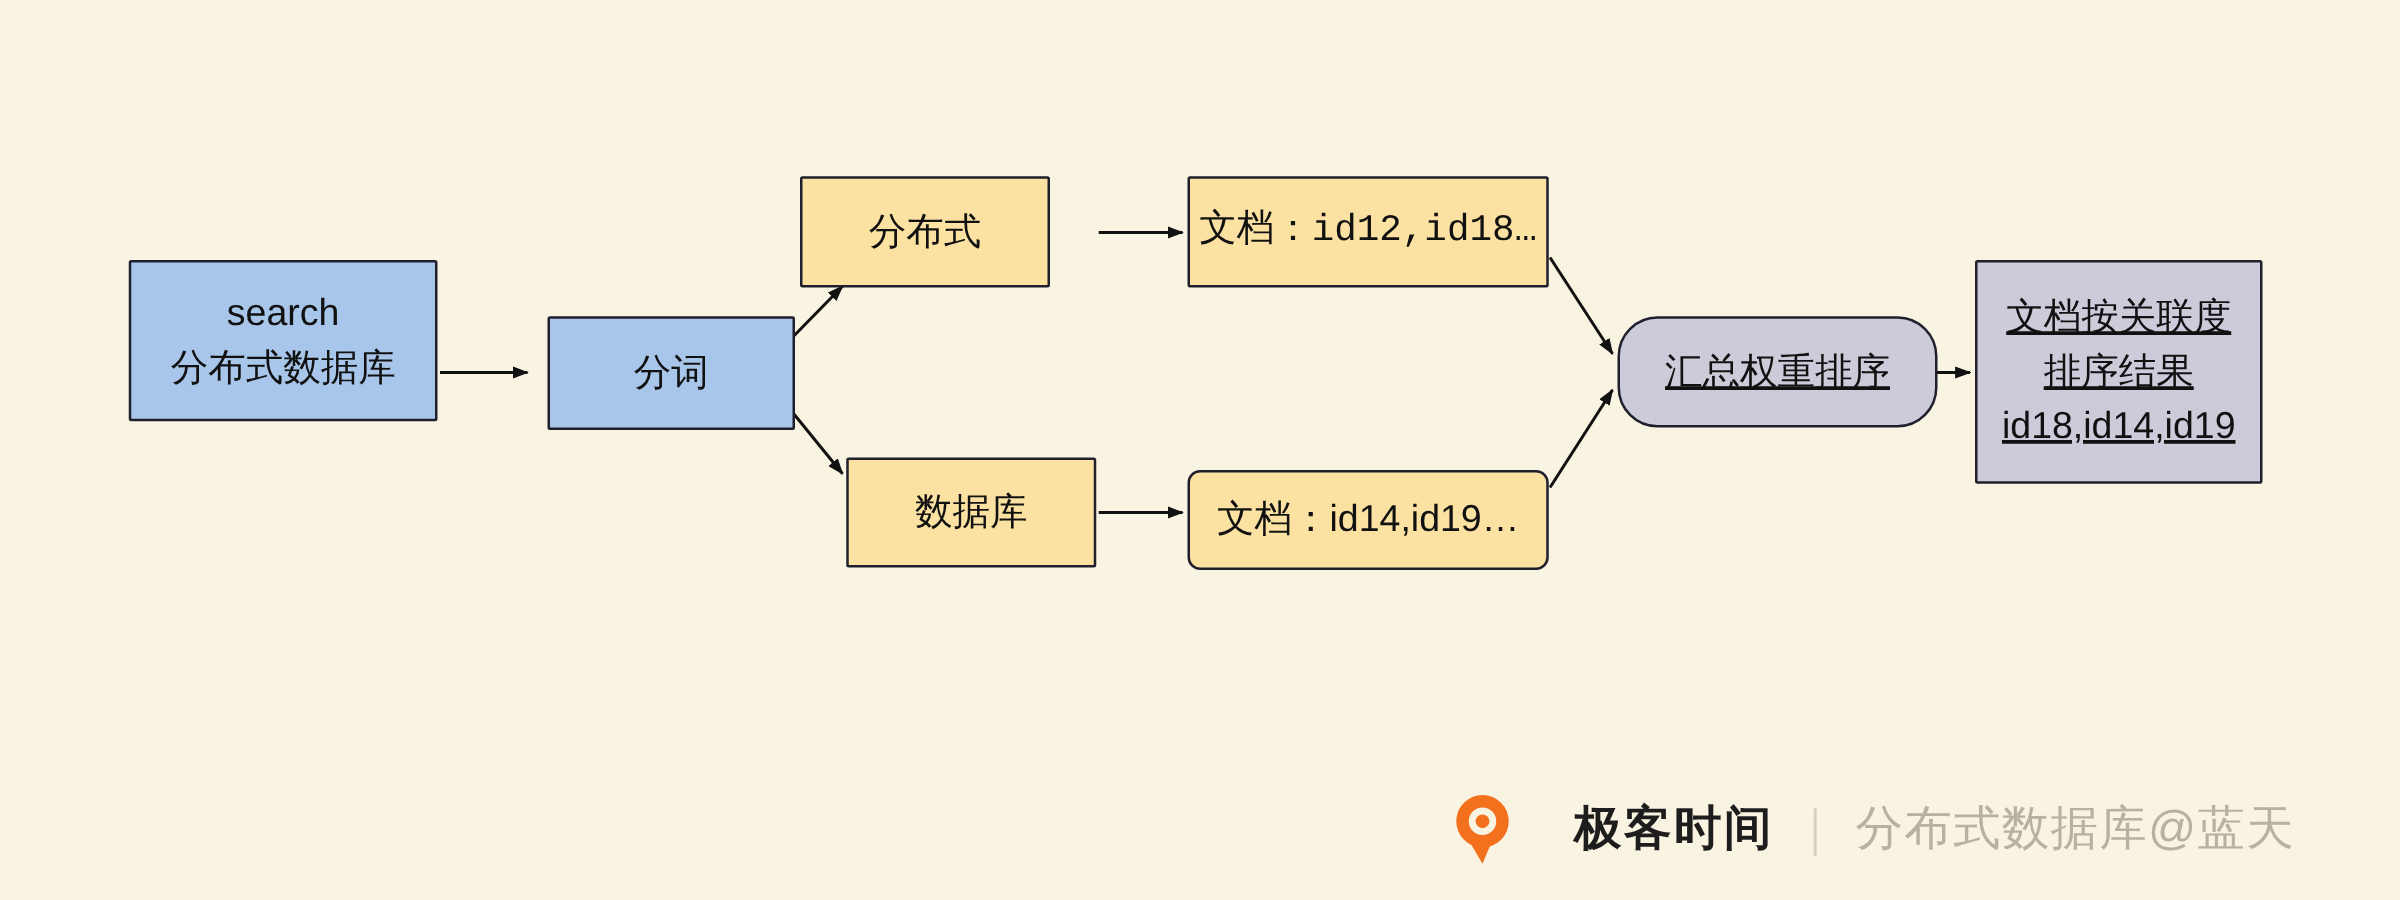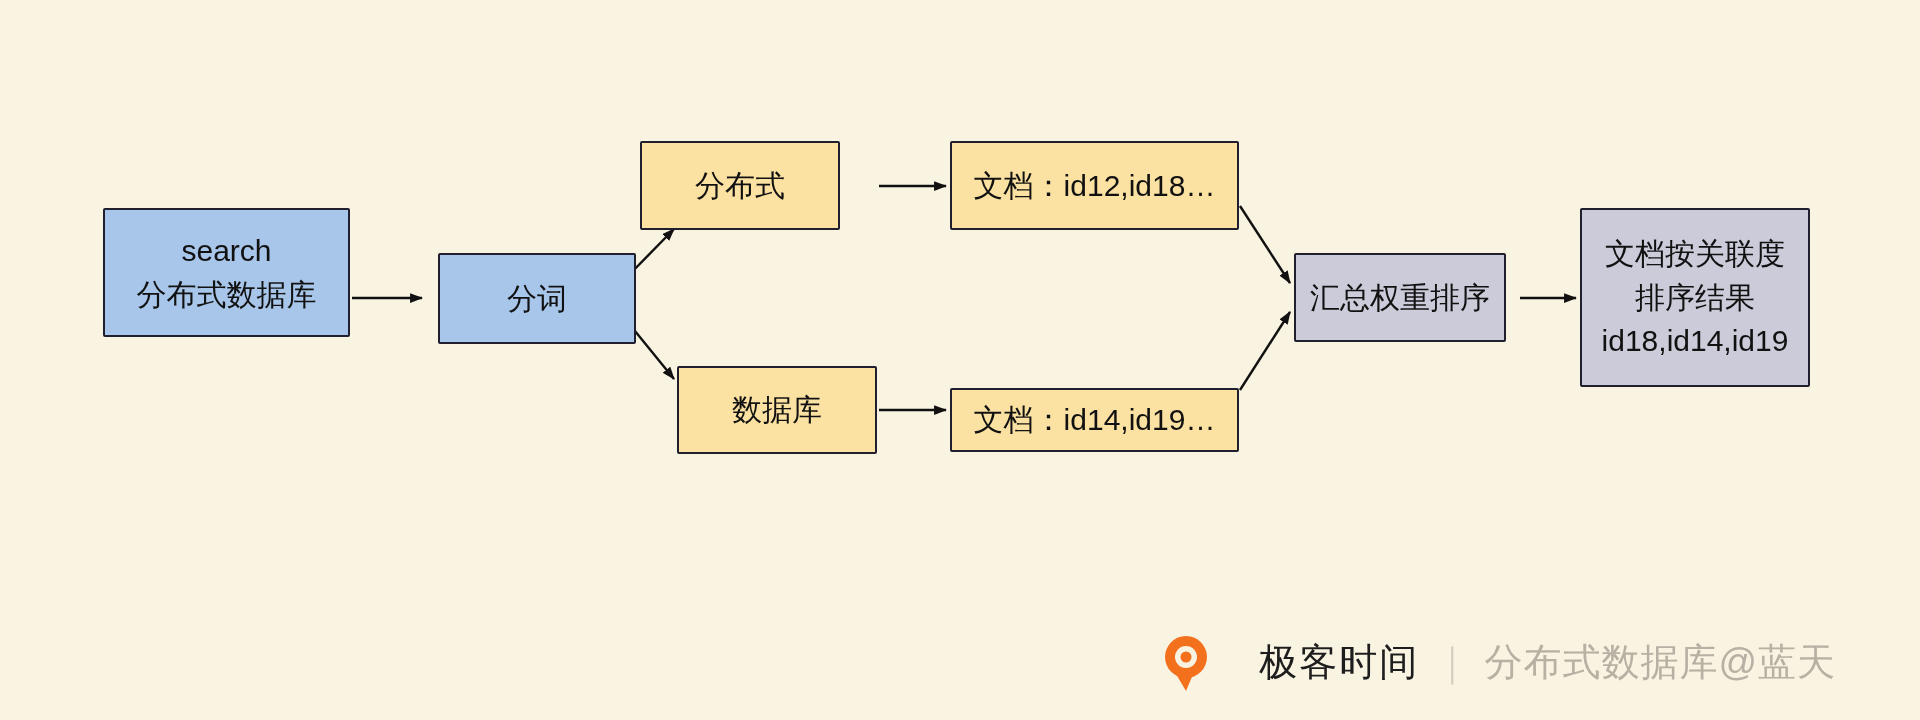--- a/index.html
+++ b/index.html
@@ -39,28 +39,28 @@
     border: 2px solid var(--node-border);
     border-radius: 2px;
     text-align: center;
     font-size: 30px;
     line-height: 1.45;
     color: #111;
     white-space: pre-line;
   }
   .node.blue   { background: var(--node-blue); }
   .node.yellow { background: var(--node-yellow); }
-  .node.gray   { background: var(--node-gray); }
+  .node.gray   { background: var(--node-gray); text-decoration: underline; }
   .footer {
     position: absolute; right: 84px; bottom: 28px;
     display: flex; align-items: center; gap: 12px;
     font-size: 38px;
   }
   .footer .logo { display: flex; align-items: center; }
-  .footer .brand { color: var(--brand-text); font-weight: 400; letter-spacing: 2px; margin-left: 34px; }
+  .footer .brand { color: var(--brand-text); font-weight: 700; letter-spacing: 2px; margin-left: 34px; }
   .footer .sep { color: var(--separator-text); font-weight: 300; margin: 0 2px; }
   .footer .credit { color: var(--credit-text); letter-spacing: 1px; }
   .logo-orange { fill: var(--brand-orange); }
   .logo-bg { fill: var(--background); }
 </style>
 </head>
 <body>
 
 <div class="canvas">
 
@@ -86,33 +86,33 @@
   </div>
 
   <div class="node blue" style="left:438px; top:253px; width:198px; height:91px;">
     <span>分词</span>
   </div>
 
   <div class="node yellow" style="left:640px; top:141px; width:200px; height:89px;">
     <span>分布式</span>
   </div>
 
-  <div class="node yellow" style="left:950px; top:141px; width:289px; height:89px;">
+  <div class="node yellow" style="left:950px; top:141px; width:289px; height:89px;font-family:Liberation Mono, monospace;">
     <span>文档：id12,id18…</span>
   </div>
 
   <div class="node yellow" style="left:677px; top:366px; width:200px; height:88px;">
     <span>数据库</span>
   </div>
 
-  <div class="node yellow" style="left:950px; top:388px; width:289px; height:64px;">
+  <div class="node yellow" style="left:950px; top:376px; width:289px; height:80px;border-radius:10px;">
     <span>文档：id14,id19…</span>
   </div>
 
-  <div class="node gray" style="left:1294px; top:253px; width:212px; height:89px;">
+  <div class="node gray" style="left:1294px; top:253px; width:256px; height:89px;border-radius:32px;">
     <span>汇总权重排序</span>
   </div>
 
   <div class="node gray" style="left:1580px; top:208px; width:230px; height:179px;">
     <span>文档按关联度
 排序结果
 id18,id14,id19</span>
   </div>
 
   <div class="footer">

